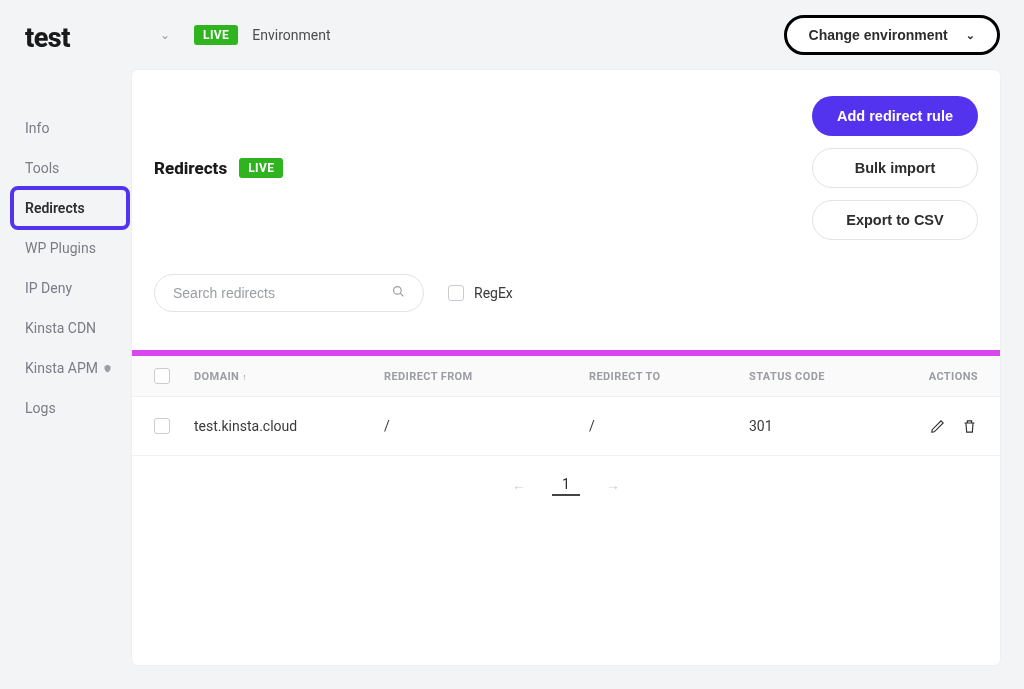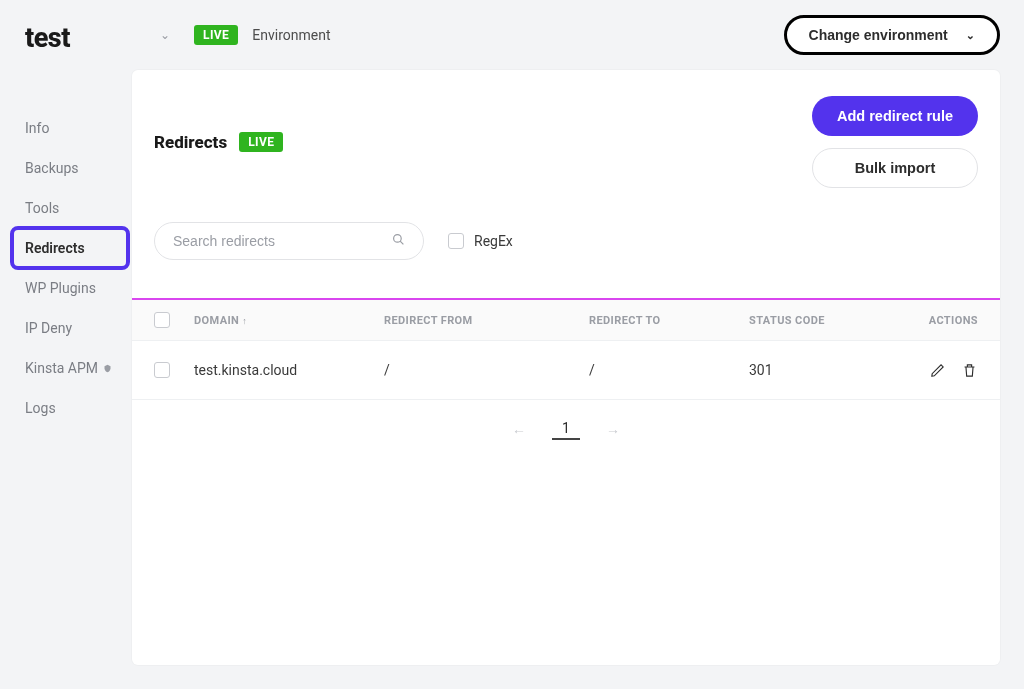--- a/index.html
+++ b/index.html
@@ -134,21 +134,21 @@
   }
   .search-wrap input::placeholder{ color:#9a9da4;}
   .search-icon { color:#9a9da4; font-size:13px;}
   .regex-check { display:flex; align-items:center; gap:10px;}
   .chk {
     width:16px; height:16px; border:1.5px solid #c9cbd0; border-radius:3px; background:#fff; cursor:pointer;
   }
   .regex-label { font-size:14px; color:#3a3a3a;}
   .table-head {
     background:#fafafa;
-    border-top:2px solid #d946ef;
+    border-top:6px solid #d946ef;
     border-bottom:1px solid #eef0f2;
     display:flex;
     align-items:center;
     padding:12px 22px;
     font-size:11px;
     font-weight:700;
     letter-spacing:0.4px;
     color:#9a9da4;
     text-transform:uppercase;
   }
@@ -188,34 +188,34 @@
 <body>
 
 <div class="app">
   <aside class="sidebar">
     <div class="site-title">test</div>
     <nav class="nav">
       <div class="nav-item">
           <span class="label">Info</span>
         </div>
       <div class="nav-item">
-          <span class="label">Backups</span>
-        </div>
-      <div class="nav-item">
           <span class="label">Tools</span>
         </div>
       <div class="nav-item active-highlight">
         <span class="label">Redirects</span>
         <span class="nav-highlight-box"></span>
       </div>
       <div class="nav-item">
           <span class="label">WP Plugins</span>
         </div>
       <div class="nav-item">
           <span class="label">IP Deny</span>
+        </div>
+      <div class="nav-item">
+          <span class="label">Kinsta CDN</span>
         </div>
       <div class="nav-item">
         <span class="label">Kinsta APM</span>
         <span class="lock-icon"><svg viewBox="0 0 24 24">
               <path d="M12 2 L4 6 v5 c0 5 3.4 9.7 8 11 4.6-1.3 8-6 8-11 V6 z"></path>
             </svg></span>
       </div>
       <div class="nav-item">
           <span class="label">Logs</span>
         </div>
@@ -234,20 +234,21 @@
       </button>
     </div>
 
     <div class="card">
       <div class="card-header">
         <span class="page-title">Redirects</span>
         <span class="live-badge">LIVE</span>
         <div class="header-actions">
           <button class="btn btn-primary">Add redirect rule</button>
           <button class="btn btn-outline">Bulk import</button>
+          <button class="btn btn-outline">Export to CSV</button>
         </div>
       </div>
 
       <div class="controls">
         <div class="search-wrap">
           <input type="text" placeholder="Search redirects" style="">
           <span class="search-icon">
             <svg width="13" height="13" viewBox="0 0 24 24" fill="none" stroke="#9a9da4" stroke-width="2.2">
                 <circle cx="10" cy="10" r="7"></circle>
                 <line x1="21" y1="21" x2="15" y2="15"></line>

